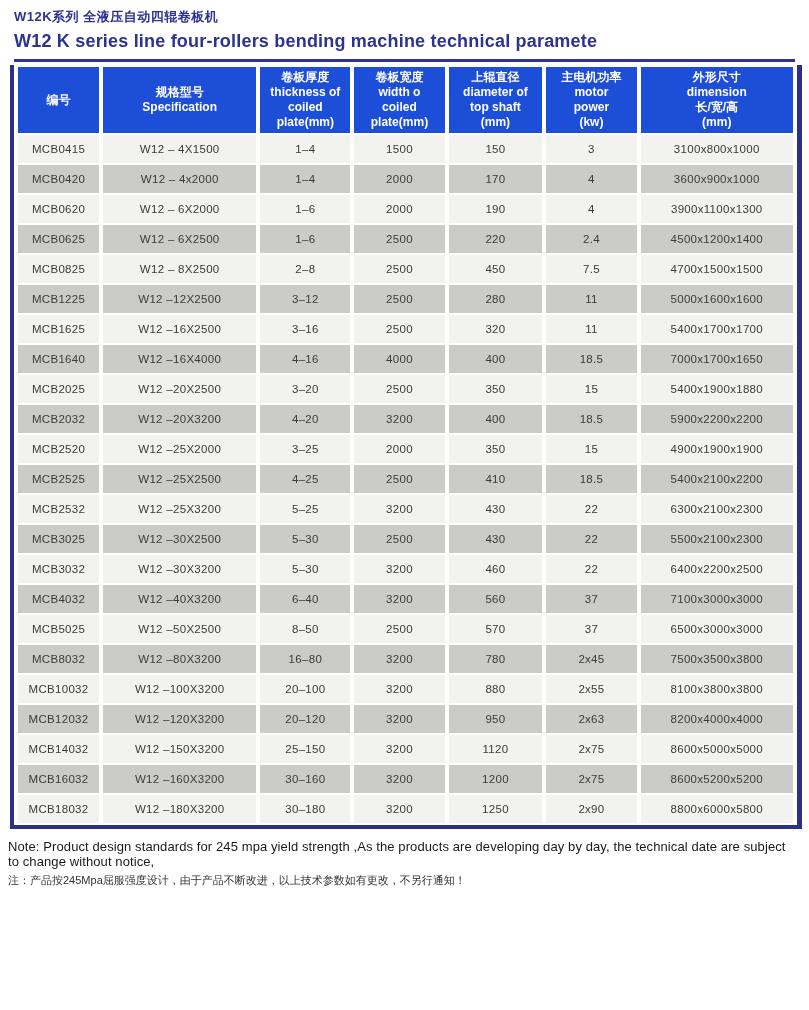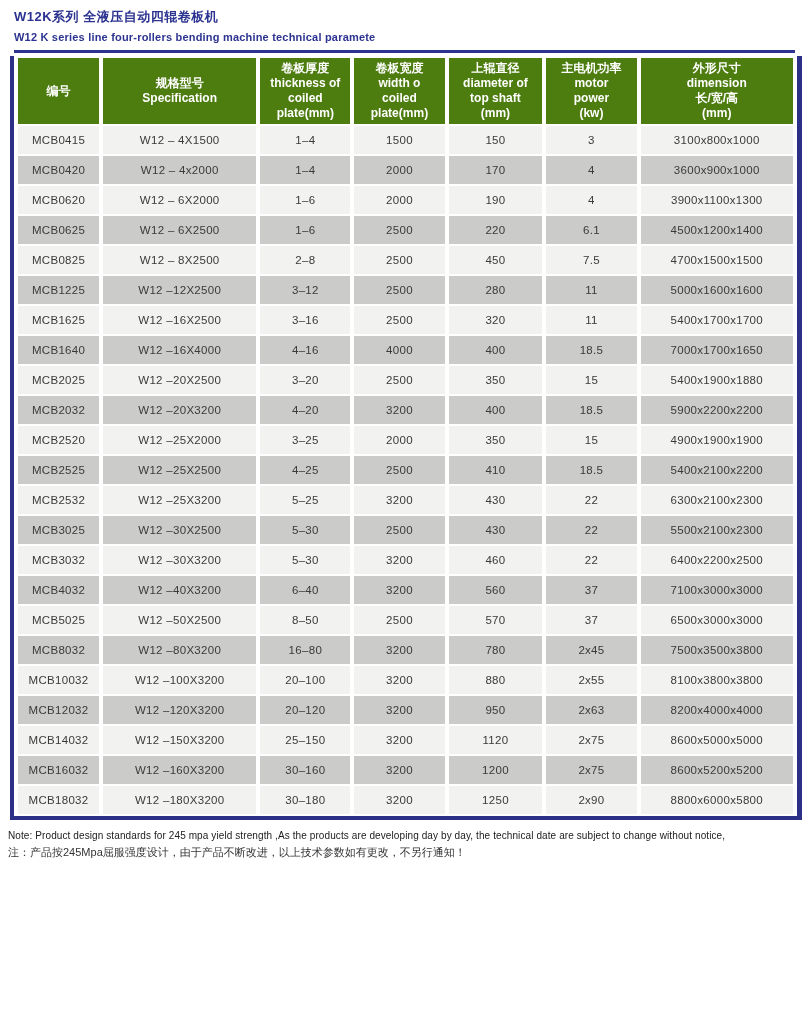--- a/index.html
+++ b/index.html
@@ -12,21 +12,21 @@
   .page { padding: 8px 11px 0 14px; }
 
   .title-zh {
     color: #2c3390;
     font-size: 13px;
     font-weight: bold;
     letter-spacing: 0.5px;
   }
   .title-en {
     color: #2c3390;
-    font-size: 11px;
+    font-size: 18px;
     font-weight: bold;
     margin-top: 5px;
     letter-spacing: 0.2px;
   }
   .title-rule {
     height: 3px;
     background: #2c3390;
     margin-top: 7px;
     width: 781px;
   }
@@ -48,21 +48,21 @@
   }
   col.c1 { width: 10.8%; }
   col.c2 { width: 20.4%; }
   col.c3 { width: 12.0%; }
   col.c4 { width: 12.0%; }
   col.c5 { width: 12.5%; }
   col.c6 { width: 12.0%; }
   
 
   th {
-    background: #4d7c0f;
+    background: #1d4ed8;
     color: #ffffff;
     font-size: 12px;
     font-weight: bold;
     line-height: 15px;
     text-align: center;
     vertical-align: middle;
     height: 66px;
     white-space: pre-line;
     padding: 2px 0;
   }
@@ -74,21 +74,21 @@
     color: #3a3a3a;
     letter-spacing: 0.3px;
     overflow: hidden;
     white-space: nowrap;
   }
   tbody tr:nth-child(odd) td  { background: #f2f2f1; }
   tbody tr:nth-child(even) td { background: #cbcbca; }
 
   .notes { margin-top: 10px; margin-left: -6px; }
   .note-en {
-    font-size: 10px;
+    font-size: 13px;
     color: #1a1a1a;
     letter-spacing: 0.1px;
   }
   .note-zh {
     font-size: 11px;
     color: #333333;
     margin-top: 4px;
   }
 </style>
 </head>
@@ -166,21 +166,21 @@
           <td>190</td>
           <td>4</td>
           <td>3900x1100x1300</td>
         </tr>
           <tr>
           <td>MCB0625</td>
           <td>W12 – 6X2500</td>
           <td>1–6</td>
           <td>2500</td>
           <td>220</td>
-          <td>6.1</td>
+          <td>2.4</td>
           <td>4500x1200x1400</td>
         </tr>
           <tr>
           <td>MCB0825</td>
           <td>W12 – 8X2500</td>
           <td>2–8</td>
           <td>2500</td>
           <td>450</td>
           <td>7.5</td>
           <td>4700x1500x1500</td>

